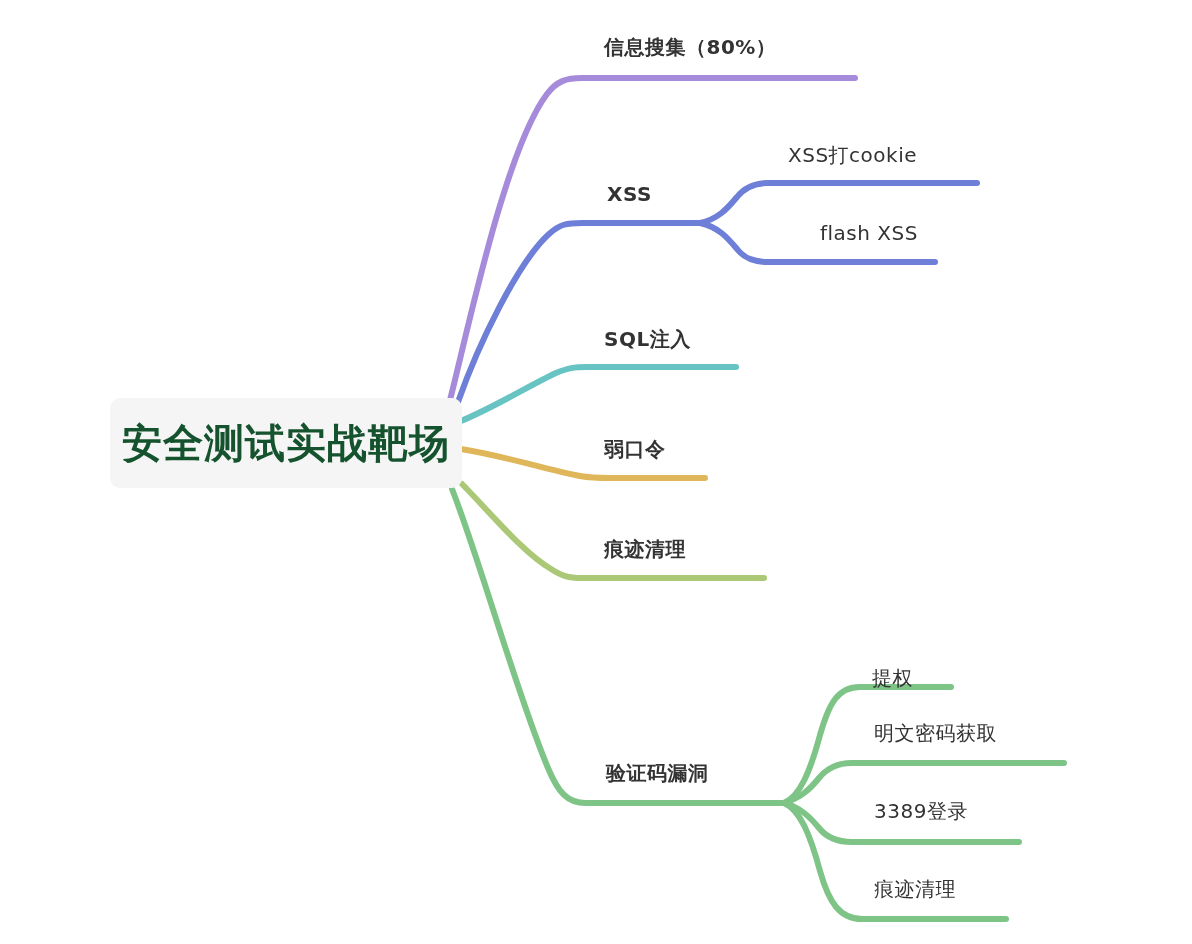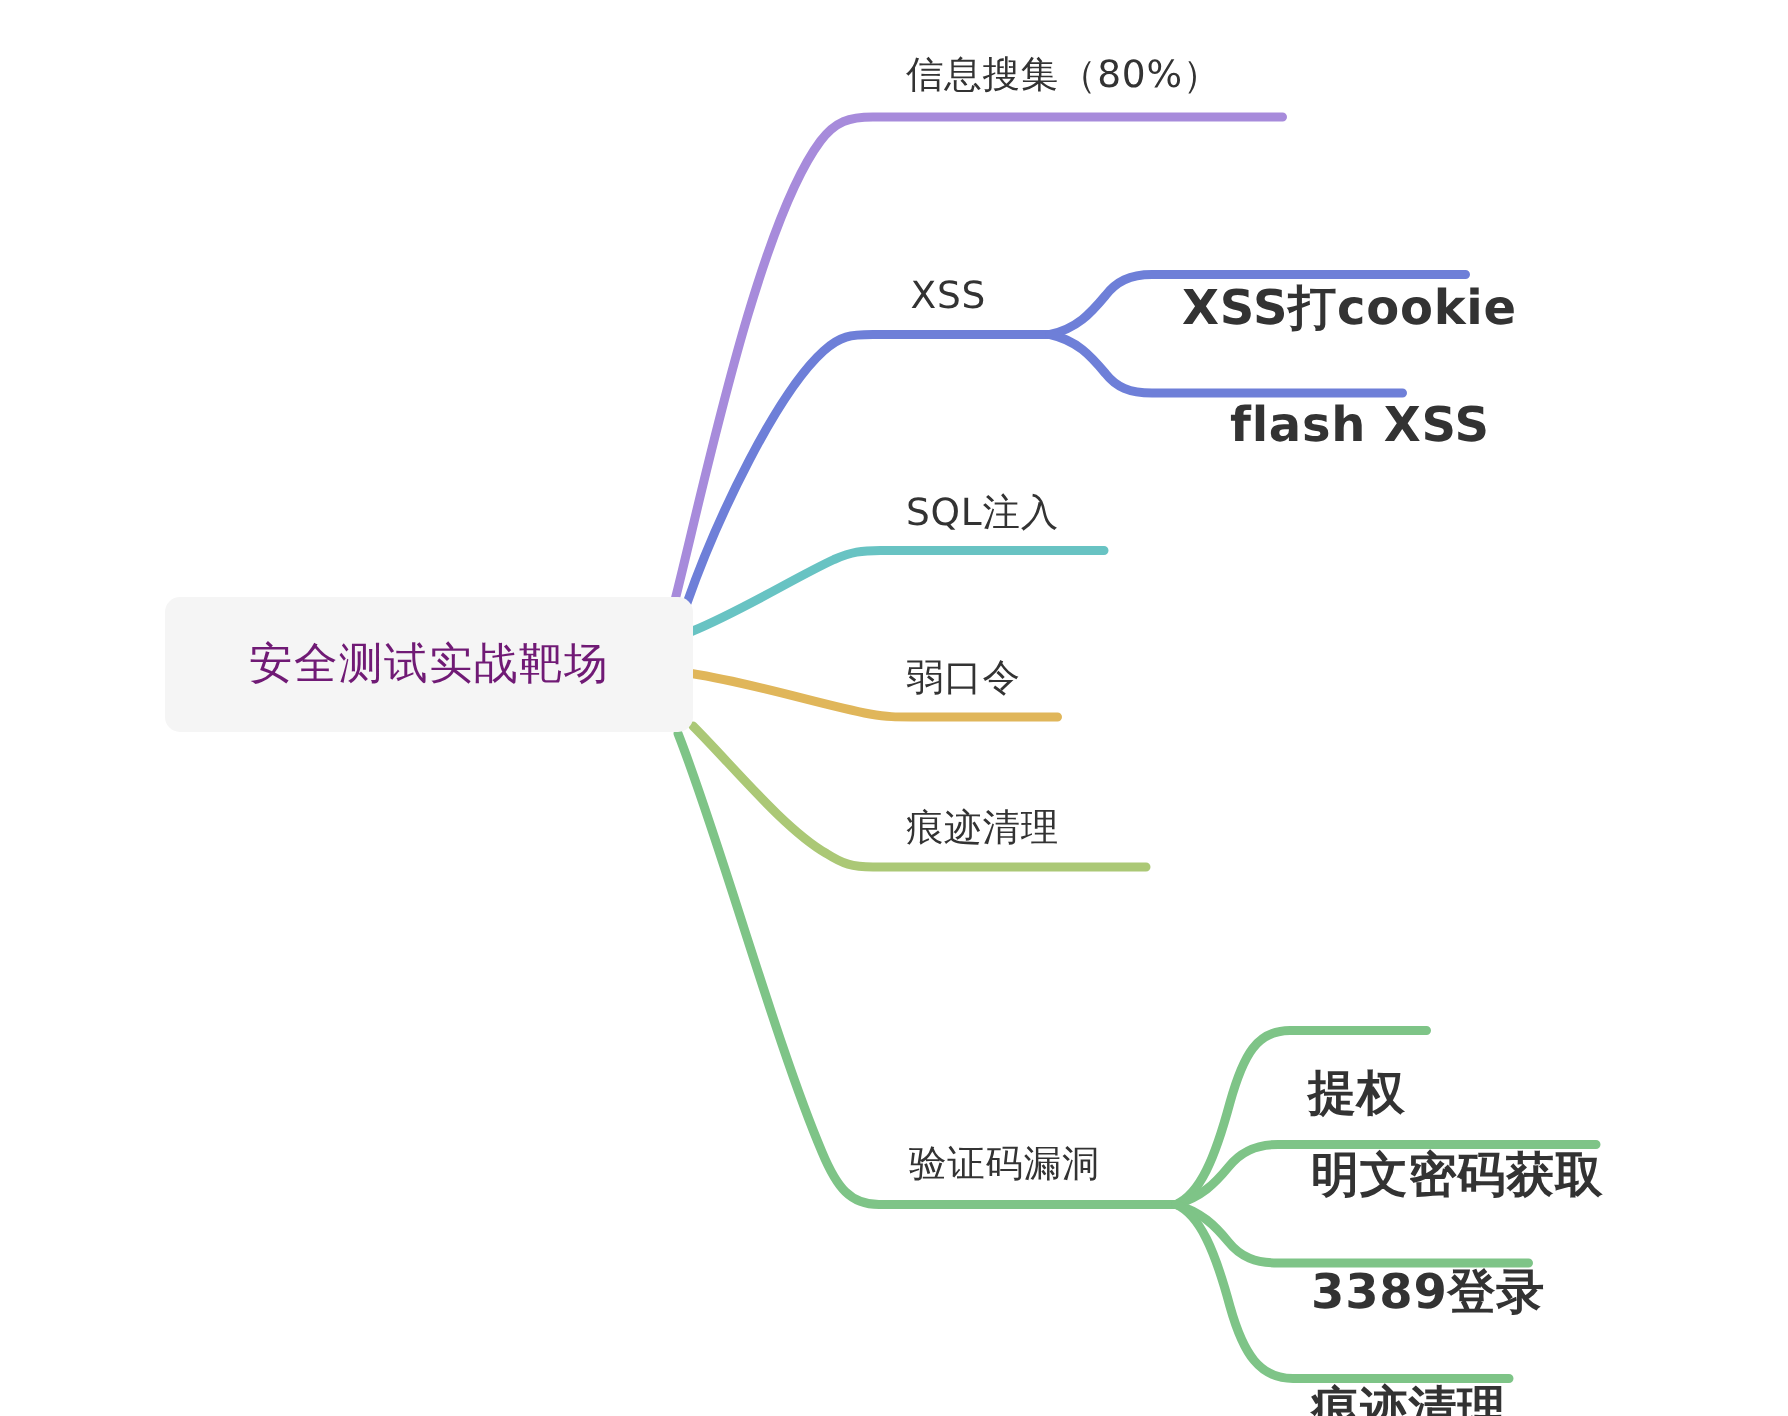--- a/index.html
+++ b/index.html
@@ -40,27 +40,27 @@
     position: absolute;
     left: 110px;
     top: 398px;
     width: 352px;
     height: 90px;
     background: #f5f5f5;
     border-radius: 10px;
     display: flex;
     align-items: center;
     justify-content: center;
-    font-size: 29px;
-    font-weight: 400;
-    color: #701a75;
+    font-size: 40px;
+    font-weight: 700;
+    color: #14532d;
     letter-spacing: 1px;
   }
-  .lvl1 { font-size: 25px; font-weight: 400; }
-  .lvl2 { font-size: 32px; font-weight: 700; margin-top: 44px; }
+  .lvl1 { font-size: 20px; font-weight: 700; }
+  .lvl2 { font-size: 20px; font-weight: 400; }
 </style>
 </head>
 <body>
 
 <div class="canvas">
 
   <svg class="edges" viewBox="0 0 1192 944" xmlns="http://www.w3.org/2000/svg">
 
     <path d="M 450 400 C 468 330 505 150 547 94 C 557 81 566 78 582 78 L 855 78" stroke="#a78bdb"></path>
 

